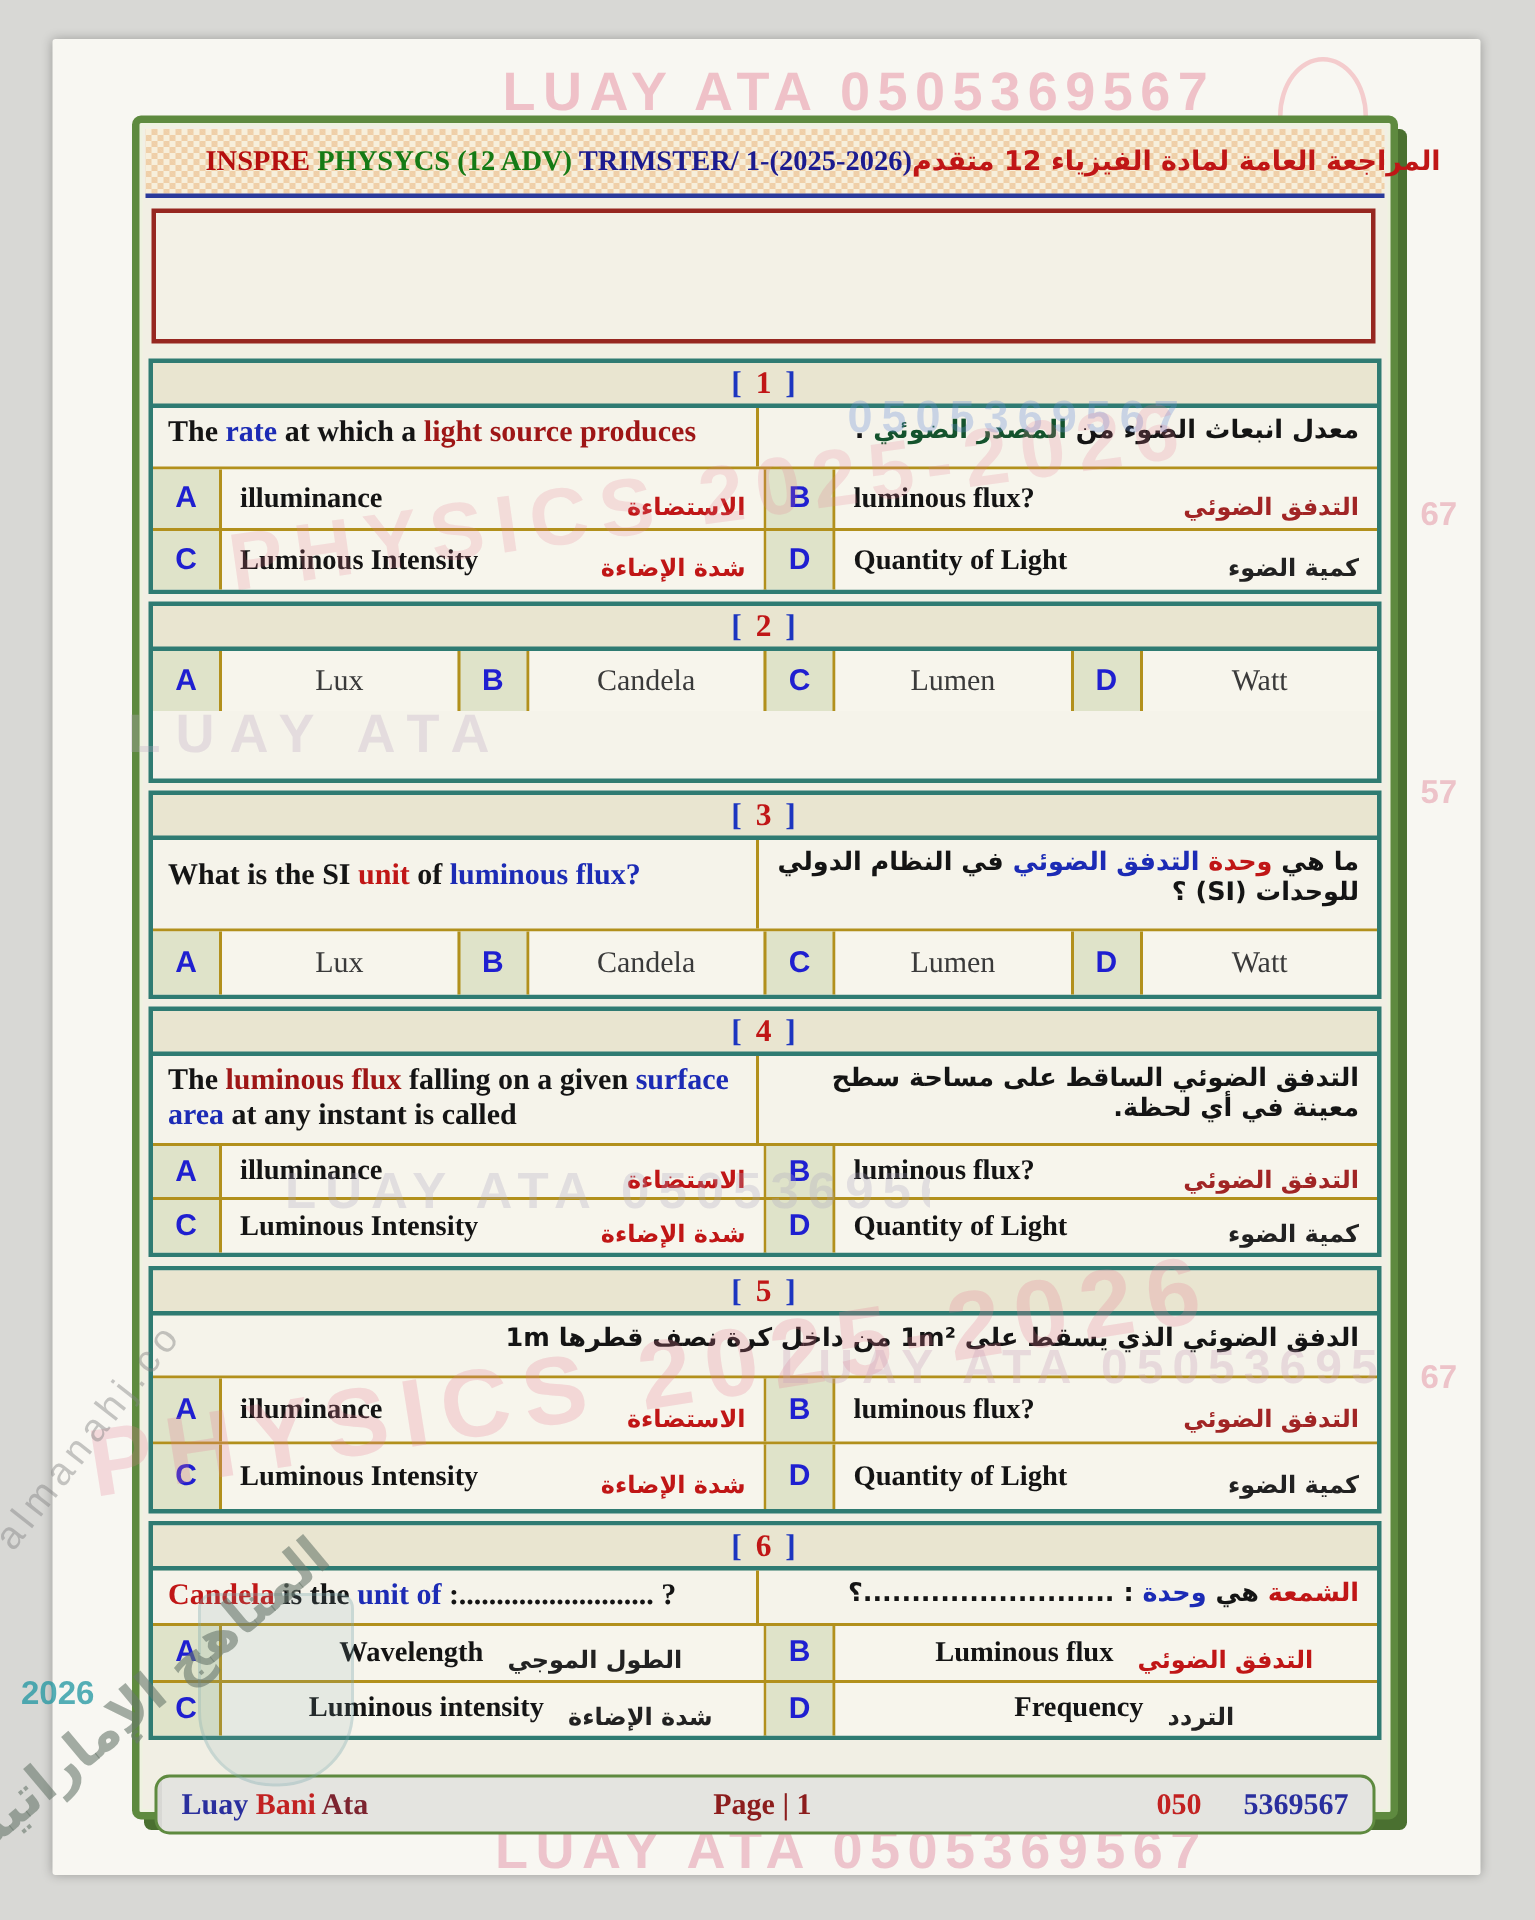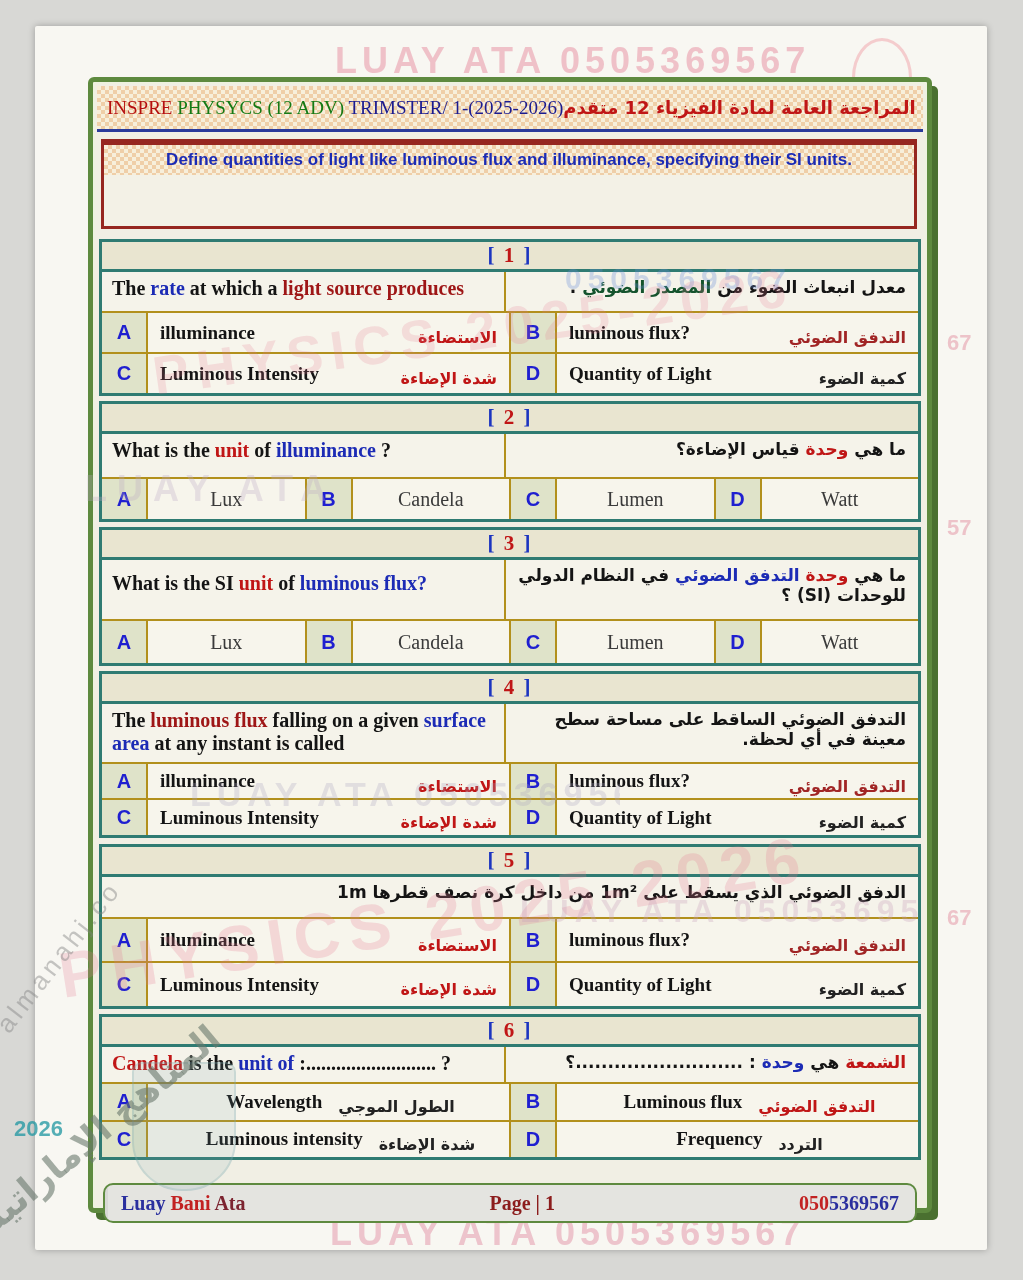--- a/index.html
+++ b/index.html
@@ -34,21 +34,21 @@
       linear-gradient(90deg, rgba(130,185,140,.45) 1px, transparent 1px);
     background-size:21px 15px;
   }
   
   .hdr{
     left:97px;top:86px;width:826px;height:46px;
     border-bottom:3px solid #2a3a9a;
     display:flex;align-items:center;justify-content:space-between;
     padding:0 10px;box-sizing:border-box;
   }
-  .hdr-en{font-weight:normal;font-size:19px;white-space:nowrap;}
+  .hdr-en{font-weight:bold;font-size:19px;white-space:nowrap;margin-left:30px;}
   .hdr-ar{font-family:"DejaVu Sans",sans-serif;font-weight:bold;font-size:18px;color:#c01616;direction:rtl;white-space:nowrap;}
   
   .banner{
     left:101px;top:139px;width:816px;height:90px;
     border:3px solid #962720;background:#f3f1e6;
     display:flex;flex-direction:column;box-sizing:border-box;
   }
   .banner-top{flex:1;display:flex;align-items:center;justify-content:space-between;padding:0 18px;}
   .banner-title{font-weight:bold;font-size:36px;color:#1b1bb5;letter-spacing:1px;}
   .banner-title-ar{font-family:"DejaVu Sans",sans-serif;font-weight:bold;font-size:25px;color:#c01616;direction:rtl;}
@@ -122,21 +122,20 @@
 <div class="wm under" style="left:852px;top:38px;width:54px;height:62px;border:3px solid rgba(240,150,160,.45);border-radius:50% 50% 50% 50% / 58% 58% 42% 42%;"></div>
 
 <div class="frame"></div>
 
 <header class="blk hdr checker">
   <span class="hdr-en"><span style="color: rgb(181, 15, 15);">INSPRE</span><span style="color: rgb(21, 122, 21);"> PHYSYCS (12 ADV)</span><span style="color: rgb(27, 27, 143);"> TRIMSTER/ 1-(2025-2026)</span></span>
   <span class="hdr-ar">المراجعة العامة لمادة الفيزياء 12 متقدم</span>
 </header>
 
 <section class="blk banner">
-  <div class="banner-sub checker">Define quantities of light like luminous flux and illuminance, specifying their SI units.</div>
 </section>
 
 <section class="q blk" style="top:239px;height:157px;">
   <div class="q-head"><span style="color: rgb(28, 53, 192);">[ </span><span style="color: rgb(192, 22, 22);">1</span><span style="color: rgb(28, 53, 192);"> ]</span></div>
   <div class="q-body">
     <div class="q-en"><span style="color: rgb(20, 20, 20);">The </span><span style="color: rgb(28, 43, 181);">rate</span><span style="color: rgb(20, 20, 20);"> at which a </span><span style="color: rgb(158, 22, 22);">light source produces</span></div>
     <div class="q-ar"><span style="color: rgb(20, 20, 20);">معدل انبعاث  الضوء من </span><span style="color: #14532d;">المصدر الضوئي</span><span style="color: rgb(20, 20, 20);"> .</span></div>
   </div>
   <div class="opt-row">
     <div class="opt-half left">
@@ -167,24 +166,20 @@
       <div class="opt-content">
         <span class="opt-en">Quantity of Light</span>
         <span class="opt-ar" style="color: rgb(34, 34, 34);">كمية الضوء</span>
       </div>
     </div>
   </div>
 </section>
 
 <section class="q blk" style="top:401px;height:121px;">
   <div class="q-head"><span style="color: rgb(28, 53, 192);">[ </span><span style="color: rgb(192, 22, 22);">2</span><span style="color: rgb(28, 53, 192);"> ]</span></div>
-  <div class="q-body">
-    <div class="q-en"><span style="color: rgb(20, 20, 20);">What is the </span><span style="color: rgb(192, 22, 22);">unit</span><span style="color: rgb(20, 20, 20);"> of </span><span style="color: rgb(28, 43, 181);">illuminance</span><span style="color: rgb(20, 20, 20);"> ?</span></div>
-    <div class="q-ar"><span style="color: rgb(20, 20, 20);">ما هي </span><span style="color: rgb(192, 22, 22);">وحدة</span><span style="color: rgb(20, 20, 20);"> قياس الإضاءة؟</span></div>
-  </div>
   <div class="opt-row" style="flex:0 0 40px;">
     <div class="opt-letter">A</div>
     <div class="opt-label">Lux</div>
     <div class="opt-letter" style="border-left:2px solid #b2901c;">B</div>
     <div class="opt-label">Candela</div>
     <div class="opt-letter" style="border-left:2px solid #b2901c;">C</div>
     <div class="opt-label">Lumen</div>
     <div class="opt-letter" style="border-left:2px solid #b2901c;">D</div>
     <div class="opt-label">Watt</div>
   </div>
@@ -323,21 +318,21 @@
         <span class="opt-en">Frequency</span>
         <span class="opt-ar" style="color: rgb(34, 34, 34);">التردد</span>
       </div>
     </div>
   </div>
 </section>
 
 <footer class="blk footer">
   <span><span style="color: rgb(42, 47, 158);">Luay </span><span style="color: rgb(194, 34, 34);">Bani </span><span style="color: rgb(124, 36, 48);">Ata</span></span>
   <span class="mid"><span style="color: rgb(140, 29, 29);">Page | </span><span style="color: rgb(140, 29, 29);">1</span></span>
-  <span><span style="color: rgb(194, 34, 34);">050</span><span style="color: rgb(42, 47, 158);">5369567</span></span>
+  <span><span style="color: rgb(194, 34, 34);">050</span><span style="color: rgb(42, 47, 158); padding-left: 28px;">5369567</span></span>
 </footer>
 
 <div class="wm over" style="left:565px;top:262px;font-weight:bold;font-size:30px;letter-spacing:6px;color:rgba(100,140,215,.30);">0505369567</div>
 <div class="wm over" style="left:150px;top:300px;font-weight:bold;font-size:54px;letter-spacing:8px;color:rgba(228,120,145,.20);transform:rotate(-8deg);">PHYSICS  2025-2026</div>
 <div class="wm over" style="left:85px;top:468px;font-weight:bold;font-size:36px;letter-spacing:10px;color:rgba(190,170,195,.30);">LUAY ATA</div>
 <div class="wm over" style="left:190px;top:775px;width:430px;overflow:hidden;font-weight:bold;font-size:34px;letter-spacing:6px;color:rgba(170,160,190,.28);">LUAY ATA    0505369567</div>
 <div class="wm over" style="left:55px;top:880px;font-weight:bold;font-size:64px;letter-spacing:9px;color:rgba(228,120,145,.24);transform:rotate(-9deg);">PHYSICS  2025-2026</div>
 <div class="wm over" style="left:520px;top:893px;width:400px;overflow:hidden;font-weight:bold;font-size:32px;letter-spacing:6px;color:rgba(200,160,185,.30);">LUAY ATA    0505369567</div>
 <div class="wm over" style="left:947px;top:330px;font-weight:bold;font-size:22px;color:rgba(225,130,150,.45);">67</div>
 <div class="wm over" style="left:947px;top:515px;font-weight:bold;font-size:22px;color:rgba(225,130,150,.45);">57</div>

